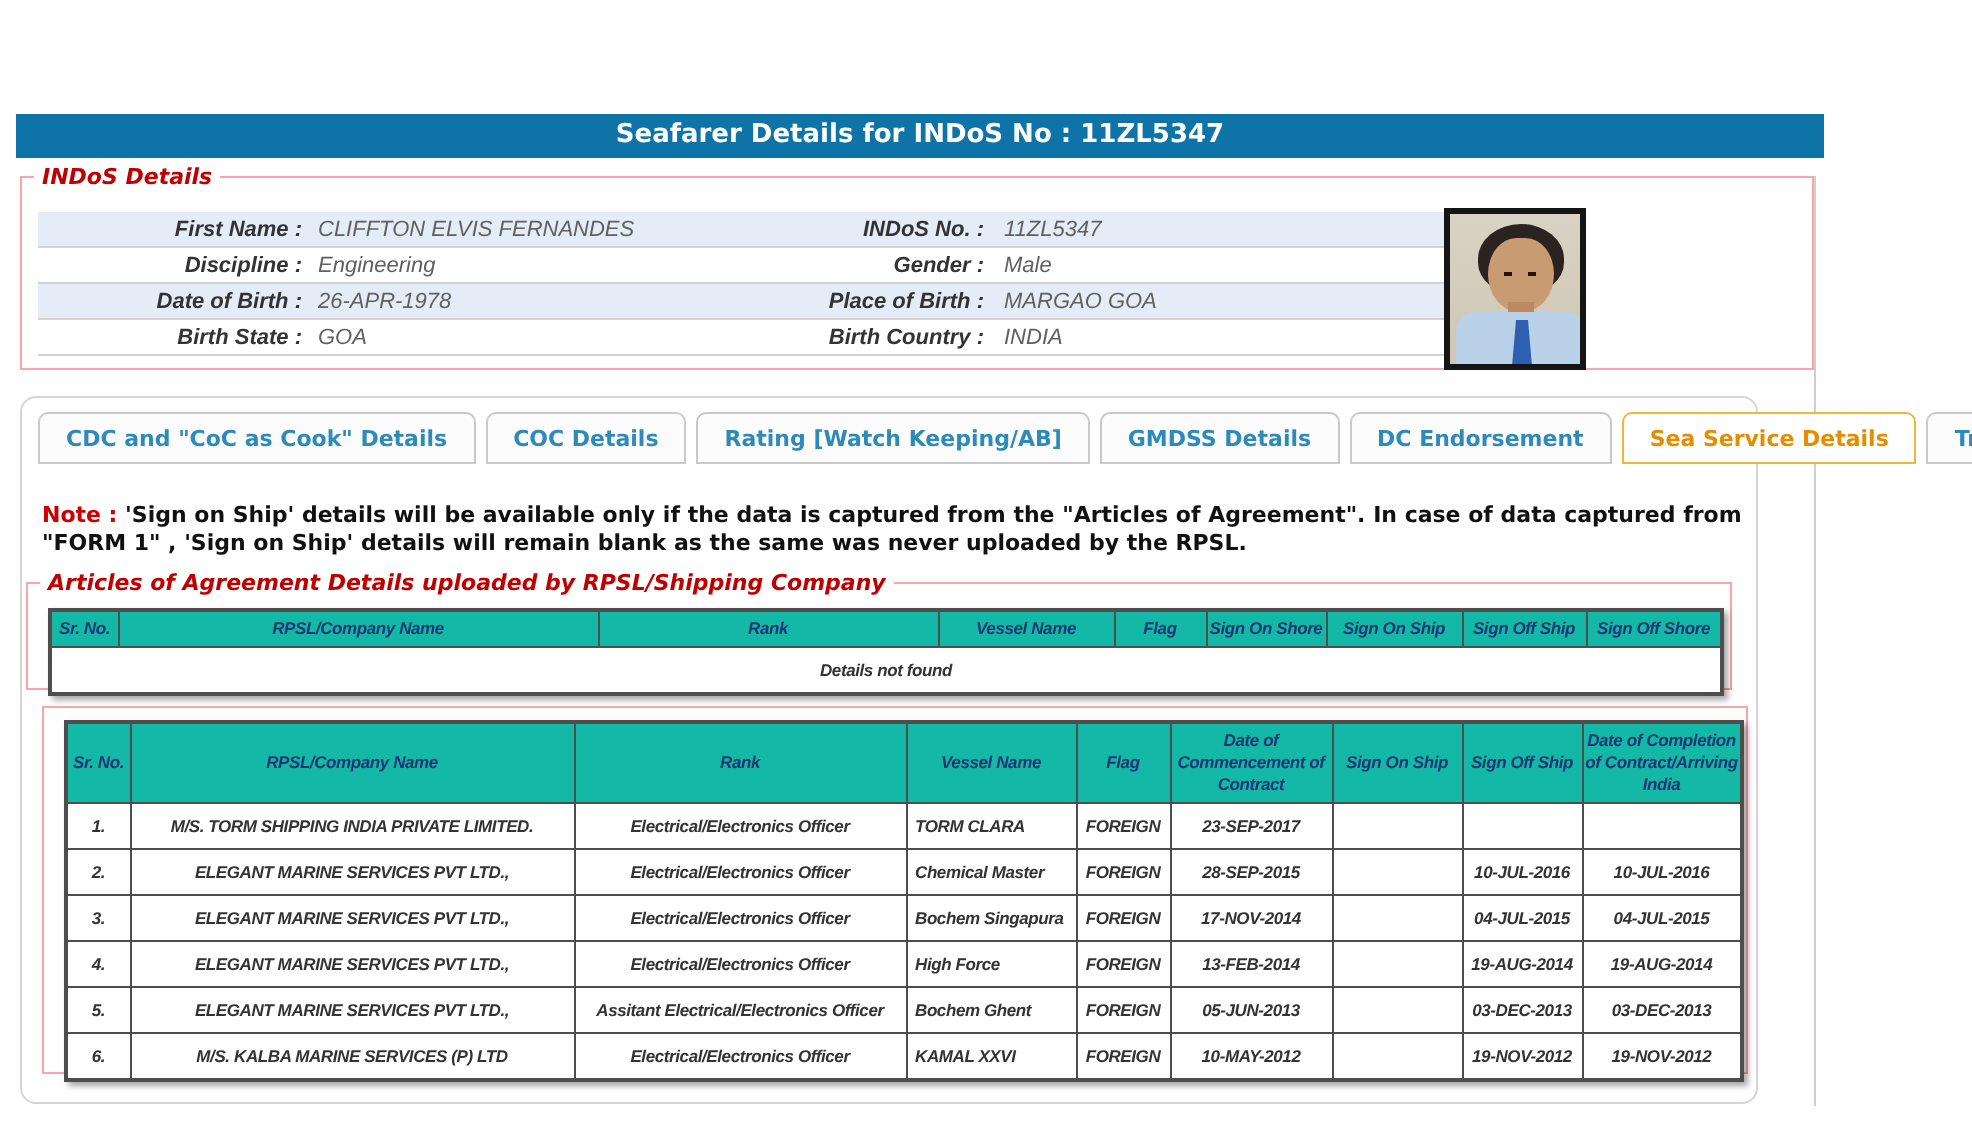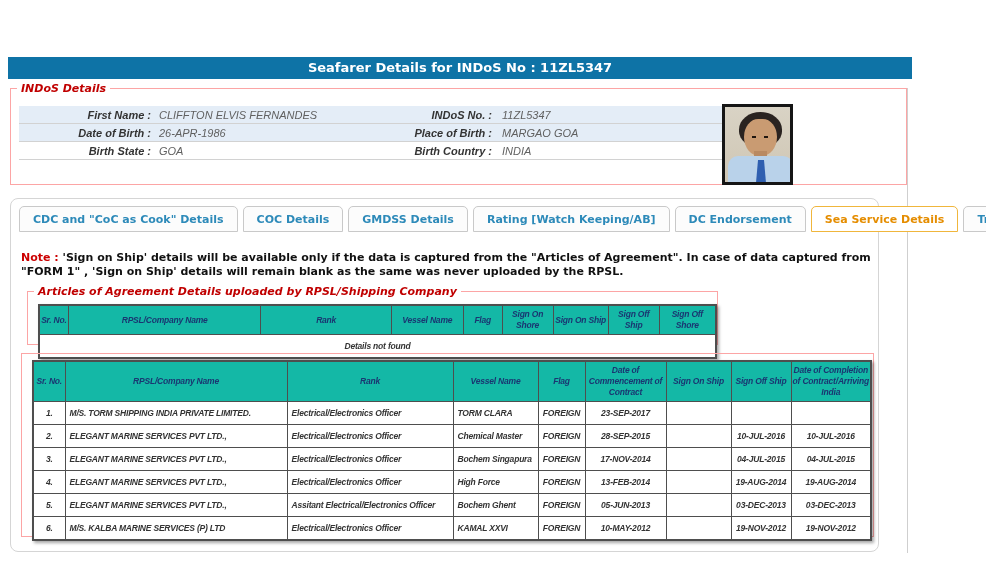--- a/index.html
+++ b/index.html
@@ -57,56 +57,62 @@
   .tab { border:1px solid #c9c9c9; border-radius:5px 5px 0 0; background:#fcfcfc;
          color:#2d8ab9; font-family:"DejaVu Sans", sans-serif; font-weight:bold;
          font-size:11px; padding:6px 13px 5px; white-space:nowrap; cursor:pointer; }
   .tab.active { border-color:#f0b63c; color:#e58d00; background:#ffffff; }
 
   .note { position:absolute; left:10px; top:52px; width:852px;
           font-family:"DejaVu Sans", sans-serif; font-weight:bold; font-size:11px;
           line-height:14px; color:#111111; }
   .note .note-prefix { color:#cc0000; }
 
-  .aoa-fs  { position:absolute; left:16px; top:86px;  width:691px; height:60px; }
+  .aoa-fs  { position:absolute; left:2px; top:86px;  width:853px; height:60px; }
   .form1-fs{ position:absolute; left:10px; top:154px; width:853px; height:184px; }
 
   
   table.grid { border-collapse:collapse; table-layout:fixed; margin:6px 0 0 10px;
                border:2px solid #4e4e4e; box-shadow:2px 2px 3px rgba(0,0,0,0.35);
                background:#ffffff; }
   table.grid th, table.grid td { border:1px solid #4e4e4e; overflow:hidden; }
   table.grid th { background:#14b8a6; color:#1a3671; font-size:8.5px; letter-spacing:-0.2px;
                   font-weight:bold; text-align:center; padding:3px 1px; line-height:11px; }
   table.grid td { font-size:8.5px; letter-spacing:-0.2px; font-weight:bold; color:#333333;
                   padding:5px 4px; line-height:12px; height:18px; }
-  td.c-left { text-align:left; white-space:nowrap; }
+  td.c-left { text-align:center; white-space:nowrap; }
   td.c-wrap { text-align:left; }
   td.c-mid  { text-align:center; white-space:nowrap; }
   .not-found td { color:#d40000; text-align:center; font-size:10px; height:16px;
                   letter-spacing:0; }
 </style>
 </head>
 <body>
 
 <div class="titlebar">Seafarer Details for INDoS No : 11ZL5347</div>
 <div class="side-rule"></div>
 
 <fieldset class="indos-fs">
   <legend>INDoS Details</legend>
   <div class="indos-rows">
     <div class="indos-row alt">
       <span class="lbl lbl1">First Name :</span>
       <span class="val val1">CLIFFTON ELVIS FERNANDES</span>
       <span class="lbl lbl2">INDoS No. :</span>
       <span class="val val2">11ZL5347</span>
     </div>
+    <div class="indos-row">
+      <span class="lbl lbl1">Discipline :</span>
+      <span class="val val1">Engineering</span>
+      <span class="lbl lbl2">Gender :</span>
+      <span class="val val2">Male</span>
+    </div>
     <div class="indos-row alt">
       <span class="lbl lbl1">Date of Birth :</span>
-      <span class="val val1">26-APR-1986</span>
+      <span class="val val1">26-APR-1978</span>
       <span class="lbl lbl2">Place of Birth :</span>
       <span class="val val2">MARGAO GOA</span>
     </div>
     <div class="indos-row">
       <span class="lbl lbl1">Birth State :</span>
       <span class="val val1">GOA</span>
       <span class="lbl lbl2">Birth Country :</span>
       <span class="val val2">INDIA</span>
     </div>
   </div>
@@ -119,22 +125,22 @@
     <div class="neck"></div>
     <div class="shirt"></div>
     <div class="tie"></div>
   </div>
 </fieldset>
 
 <div class="panel">
   <div class="tabs">
     <div class="tab">CDC and "CoC as Cook" Details</div>
     <div class="tab">COC Details</div>
+    <div class="tab">Rating [Watch Keeping/AB]</div>
     <div class="tab">GMDSS Details</div>
-    <div class="tab">Rating [Watch Keeping/AB]</div>
     <div class="tab">DC Endorsement</div>
     <div class="tab active">Sea Service Details</div>
     <div class="tab">Training Details</div>
   </div>
 
   <div class="note">
     <span class="note-prefix">Note :</span><span> 'Sign on Ship' details will be available only if the data is captured from the "Articles of Agreement". In case of data captured from "FORM 1" , 'Sign on Ship' details will remain blank as the same was never uploaded by the RPSL.</span>
   </div>
 
   <fieldset class="aoa-fs">

